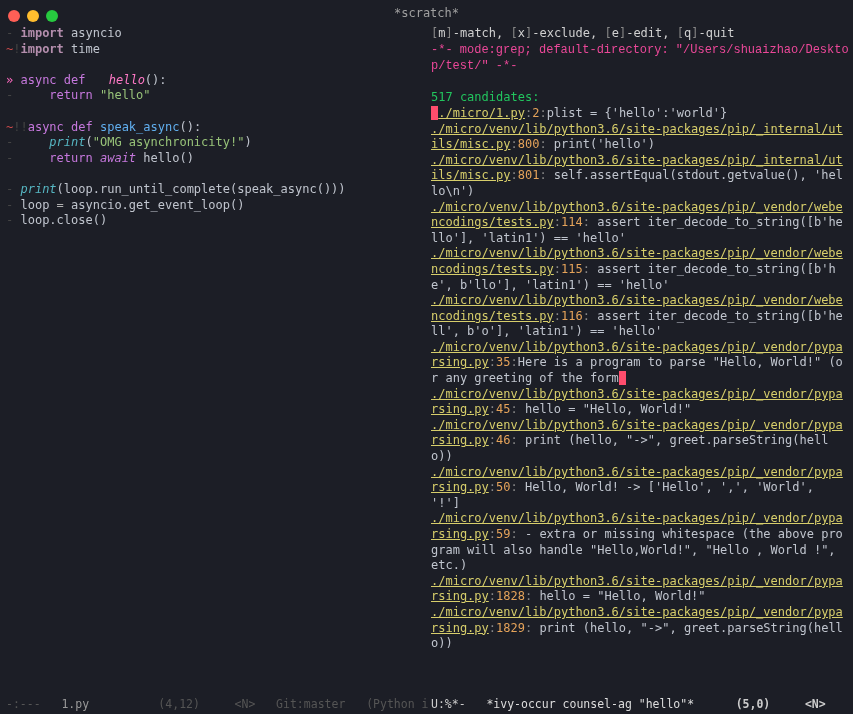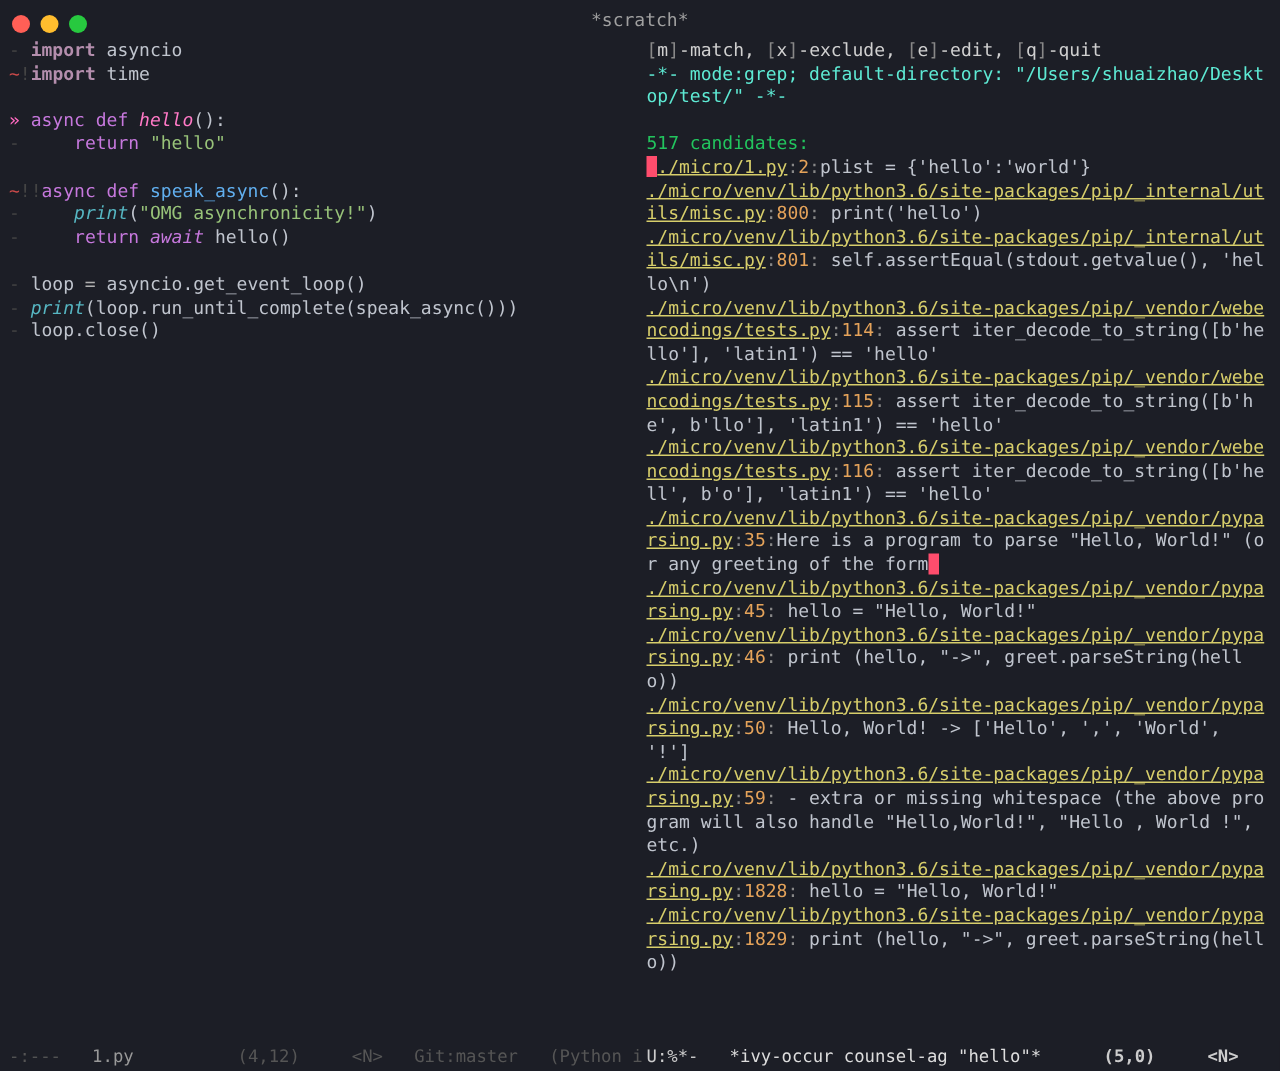--- a/index.html
+++ b/index.html
@@ -34,32 +34,32 @@
 .ml-right { flex: 1; white-space: nowrap; overflow: hidden; }
 
 .gutter-dash { color: #444; }
 .gutter-tilde { color: #c94a4a; }
 .kw-import { color: #b48ead; font-weight: bold; }
 .kw-def { color: #c678dd; }
 .kw-async { color: #c678dd; }
 .kw-return { color: #c678dd; }
 .kw-await { color: #c678dd; font-style: italic; }
 .func-name { color: #61afef; text-align: center; }
-.func-hello { color: #ff79c6; font-style: italic; }
+.func-hello { color: #ff79c6; font-style: italic; margin-left: 16px; }
 .paren { color: #c0c5ce; }
 .num { color: #d19a66; }
 .str { color: #98c379; }
 .builtin-print { color: #56b6c2; font-style: italic; }
 .op { color: #b0b0b0; }
 .dash-pink { color: #ff6ac1; }
 .code-line { white-space: pre; }
 
 .help-keys { color: #d0d0d0; }
 .help-bracket { color: #888; }
-.comment { color: #5eead4; }
+.comment { color: #ec4899; font-family: Liberation Mono, monospace; }
 .cand-head { color: #22c55e; }
 .path { color: #d7ce6b; text-decoration: underline; }
 .linenum { color: #e5a35a; }
 .match-text { color: #c0c5ce; }
 .cursor-sel { background: #ff4d6d; }
 .res-line { }
 </style>
 </head>
 <body>
 
@@ -77,22 +77,22 @@
       <div class="code-line"><span class="gutter-dash">- </span><span class="kw-import">import</span><span> </span><span>asyncio</span></div>
       <div class="code-line"><span class="gutter-tilde"><span style="color:#c94a4a">~</span><span style="color:#444">!</span></span><span class="kw-import">import</span><span> </span><span>time</span></div>
       <div class="code-line"><span>  </span></div>
       <div class="code-line"><span class="dash-pink">» </span><span class="kw-async">async</span><span> </span><span class="kw-def">def</span><span> </span><span class="func-hello">hello</span><span class="paren">():</span></div>
       <div class="code-line"><span class="gutter-dash">- </span><span>    </span><span class="kw-return">return</span><span> </span><span class="str">"hello"</span></div>
       <div class="code-line"><span>  </span></div>
       <div class="code-line"><span class="gutter-tilde"><span style="color:#c94a4a">~</span><span style="color:#444">!!</span></span><span class="kw-async">async</span><span> </span><span class="kw-def">def</span><span> </span><span class="func-name">speak_async</span><span class="paren">():</span></div>
       <div class="code-line"><span class="gutter-dash">- </span><span>    </span><span class="builtin-print">print</span><span class="paren">(</span><span class="str">"OMG asynchronicity!"</span><span class="paren">)</span></div>
       <div class="code-line"><span class="gutter-dash">- </span><span>    </span><span class="kw-return">return</span><span> </span><span class="kw-await">await</span><span> hello()</span></div>
       <div class="code-line"><span>  </span></div>
+      <div class="code-line"><span class="gutter-dash">- </span><span class="builtin-print">print</span><span class="paren">(</span><span>loop.run_until_complete(speak_async())</span><span class="paren">)</span></div>
       <div class="code-line"><span class="gutter-dash">- </span><span>loop </span><span class="op">=</span><span> asyncio.get_event_loop()</span></div>
-      <div class="code-line"><span class="gutter-dash">- </span><span class="builtin-print">print</span><span class="paren">(</span><span>loop.run_until_complete(speak_async())</span><span class="paren">)</span></div>
       <div class="code-line"><span class="gutter-dash">- </span><span>loop.close()</span></div>
     </div>
   <div class="pane-right" id="pane-right">
       <div class="res-line"><span class="help-keys"><span class="help-bracket">[</span>m<span class="help-bracket">]</span>-match, <span class="help-bracket">[</span>x<span class="help-bracket">]</span>-exclude, <span class="help-bracket">[</span>e<span class="help-bracket">]</span>-edit, <span class="help-bracket">[</span>q<span class="help-bracket">]</span>-quit</span></div>
       <div class="res-line"><span class="comment">-*- mode:grep; default-directory: "/Users/shuaizhao/Desktop/test/" -*-</span></div>
       <div class="res-line">&nbsp;</div>
       <div class="res-line"><span class="cand-head">517 candidates:</span></div>
       <div class="res-line"><span class="cursor-sel">&nbsp;</span><span class="path">./micro/1.py</span><span style="color:#888">:</span><span class="linenum">2</span><span style="color:#888">:</span><span class="match-text">plist = {'hello':'world'}</span></div>
       <div class="res-line"><span class="path">./micro/venv/lib/python3.6/site-packages/pip/_internal/utils/misc.py</span><span style="color:#888">:</span><span class="linenum">800</span><span style="color:#888">:</span><span class="match-text">        print('hello')</span></div>
       <div class="res-line"><span class="path">./micro/venv/lib/python3.6/site-packages/pip/_internal/utils/misc.py</span><span style="color:#888">:</span><span class="linenum">801</span><span style="color:#888">:</span><span class="match-text">        self.assertEqual(stdout.getvalue(), 'hello\n')</span></div>

